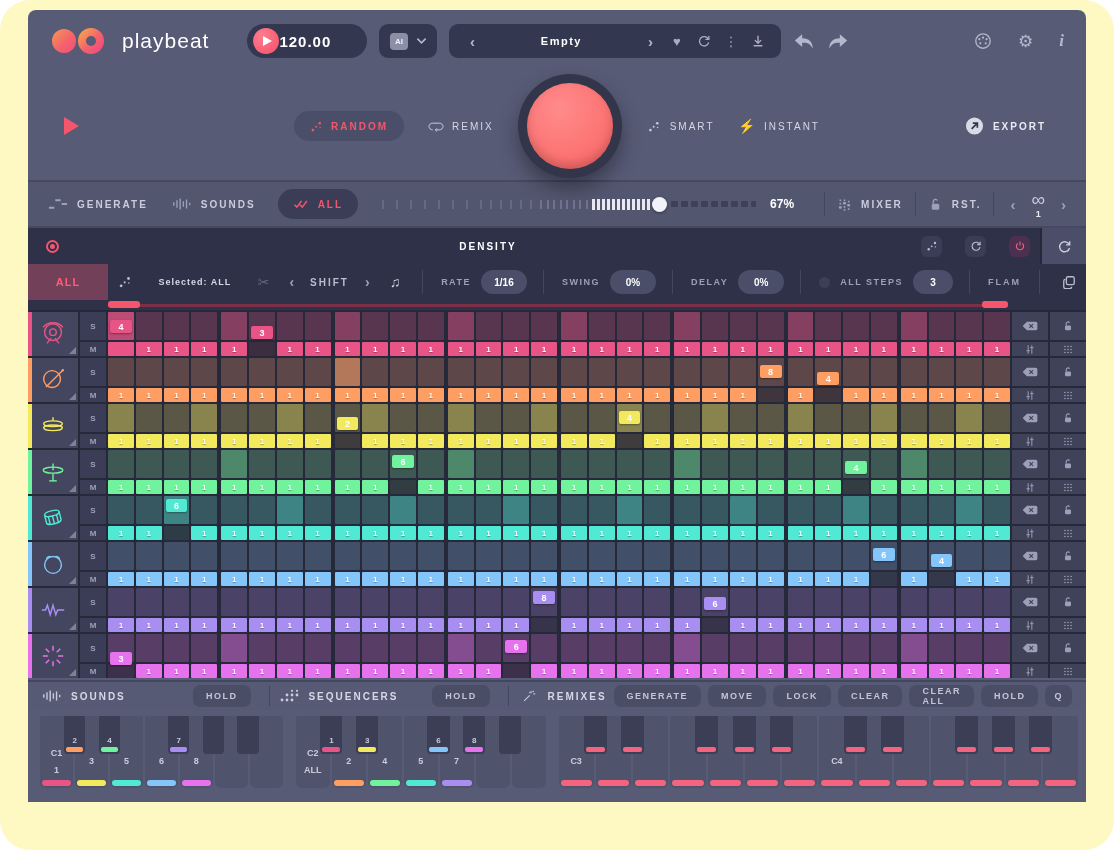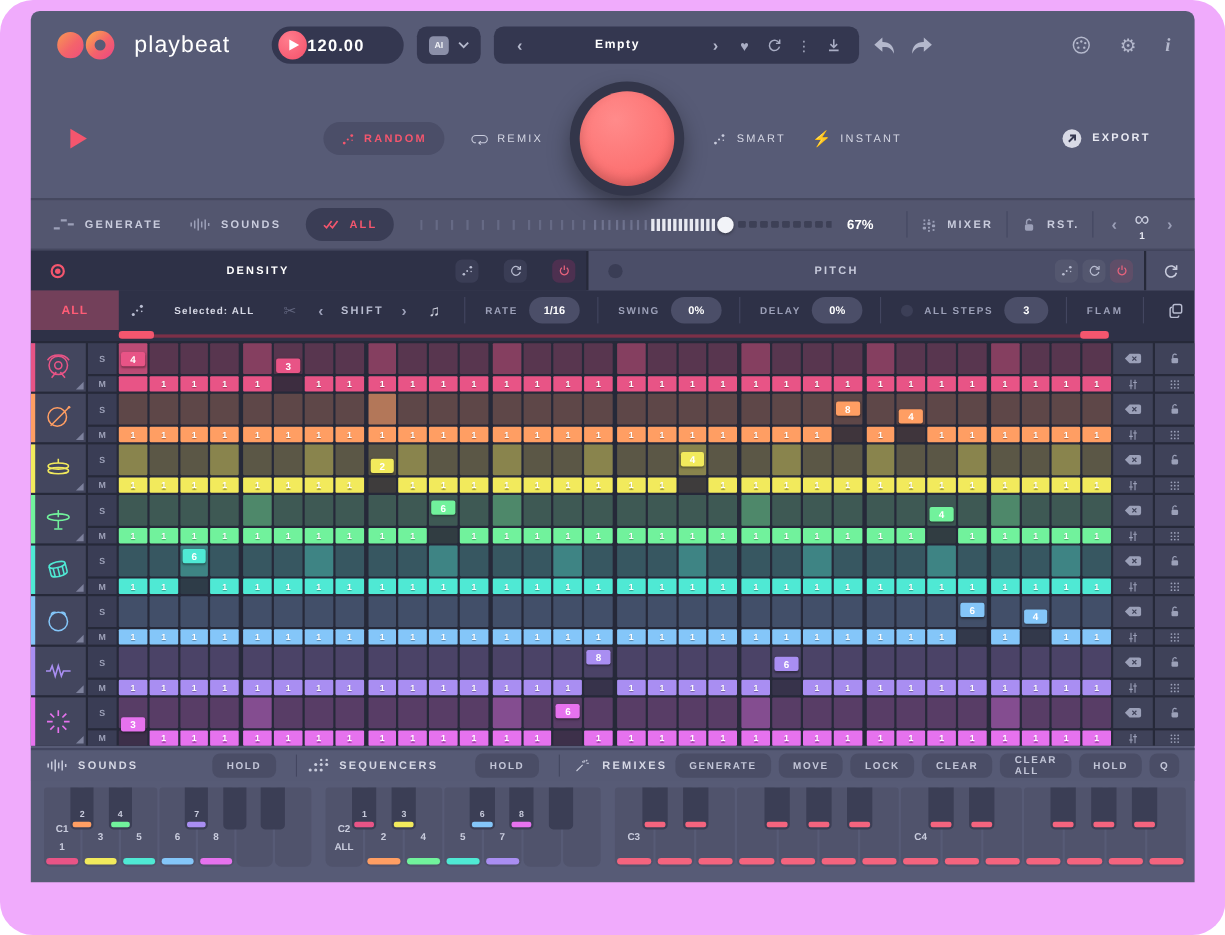--- a/index.html
+++ b/index.html
@@ -1,18 +1,18 @@
 <!DOCTYPE html>
 <html><head>
 <meta charset="utf-8">
 <style>
   html,body{margin:0;padding:0;width:1114px;height:850px;background:#ffffff;overflow:hidden;
     font-family:"Liberation Sans", sans-serif; -webkit-font-smoothing:antialiased;}
   *{box-sizing:border-box;}
-  .frame{position:absolute;inset:0;background:#f0abfc;border-radius:30px;}
+  .frame{position:absolute;inset:0;background:#fef9c3;border-radius:30px;}
   .app{position:absolute;left:28px;top:10px;width:1058px;height:792px;background:#575b76;
     border-radius:8px 8px 0 0;overflow:hidden;}
 
   
   .topbar{height:62px;display:flex;align-items:center;padding:0 22px;gap:12px;}
   .logo{display:flex;align-items:center;gap:14px;margin-right:26px;}
   .logotext{color:#fff;font-size:21px;letter-spacing:1px;font-weight:400;}
   .tempo{width:120px;height:34px;background:#343750;border-radius:18px;display:flex;align-items:center;padding:0 6px;}
   .playdot{width:26px;height:26px;border-radius:50%;background:radial-gradient(circle at 35% 30%,#ff7d8d,#f4506a);display:flex;align-items:center;justify-content:center;}
   .playdot .tri{width:0;height:0;border-left:9px solid #fff;border-top:5px solid transparent;border-bottom:5px solid transparent;margin-left:2px;}
@@ -456,44 +456,20 @@
               <path d="M15.2 2.6v4.4h-4.4"></path>
             </svg>
           </span>
           <span class="minibtn power">
             <svg viewBox="0 0 20 20" fill="none" stroke="currentColor" stroke-width="1.9">
               <path d="M6.3 5.6a6 6 0 1 0 7.4 0"></path>
               <line x1="10" y1="2.3" x2="10" y2="9"></line>
             </svg>
           </span>
         </div>
-        <div class="tab">
-          <span class="radio"></span>
-          <span class="tlabel">PITCH</span>
-          <span class="minibtn">
-            <svg viewBox="0 0 20 20" fill="currentColor">
-              <circle cx="4.5" cy="15.5" r="2"></circle>
-              <circle cx="9.5" cy="10.5" r="1.5"></circle>
-              <circle cx="15" cy="5" r="2"></circle>
-              <circle cx="15.5" cy="11.5" r="1.1"></circle>
-            </svg>
-          </span>
-          <span class="minibtn">
-            <svg viewBox="0 0 18 18" fill="none" stroke="currentColor" stroke-width="1.7">
-              <path d="M14.6 6.8A6 6 0 1 0 15 10.8"></path>
-              <path d="M15.2 2.6v4.4h-4.4"></path>
-            </svg>
-          </span>
-          <span class="minibtn power">
-            <svg viewBox="0 0 20 20" fill="none" stroke="currentColor" stroke-width="1.9">
-              <path d="M6.3 5.6a6 6 0 1 0 7.4 0"></path>
-              <line x1="10" y1="2.3" x2="10" y2="9"></line>
-            </svg>
-          </span>
-        </div>
         <div class="tabreset">
           <svg viewBox="0 0 18 18" fill="none" stroke="currentColor" stroke-width="1.7">
             <path d="M14.6 6.8A6 6 0 1 0 15 10.8"></path>
             <path d="M15.2 2.6v4.4h-4.4"></path>
           </svg>
         </div>
       </section>
 
   <section class="controlrow">
     <div class="allcell">ALL</div>

